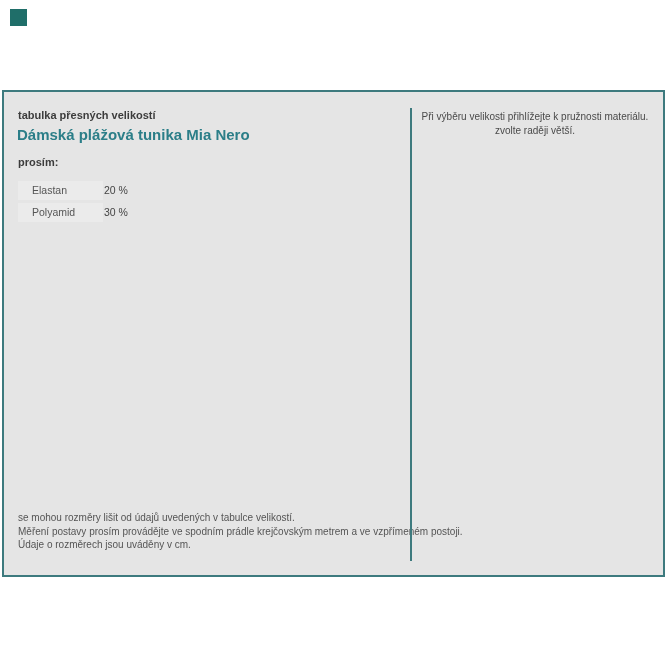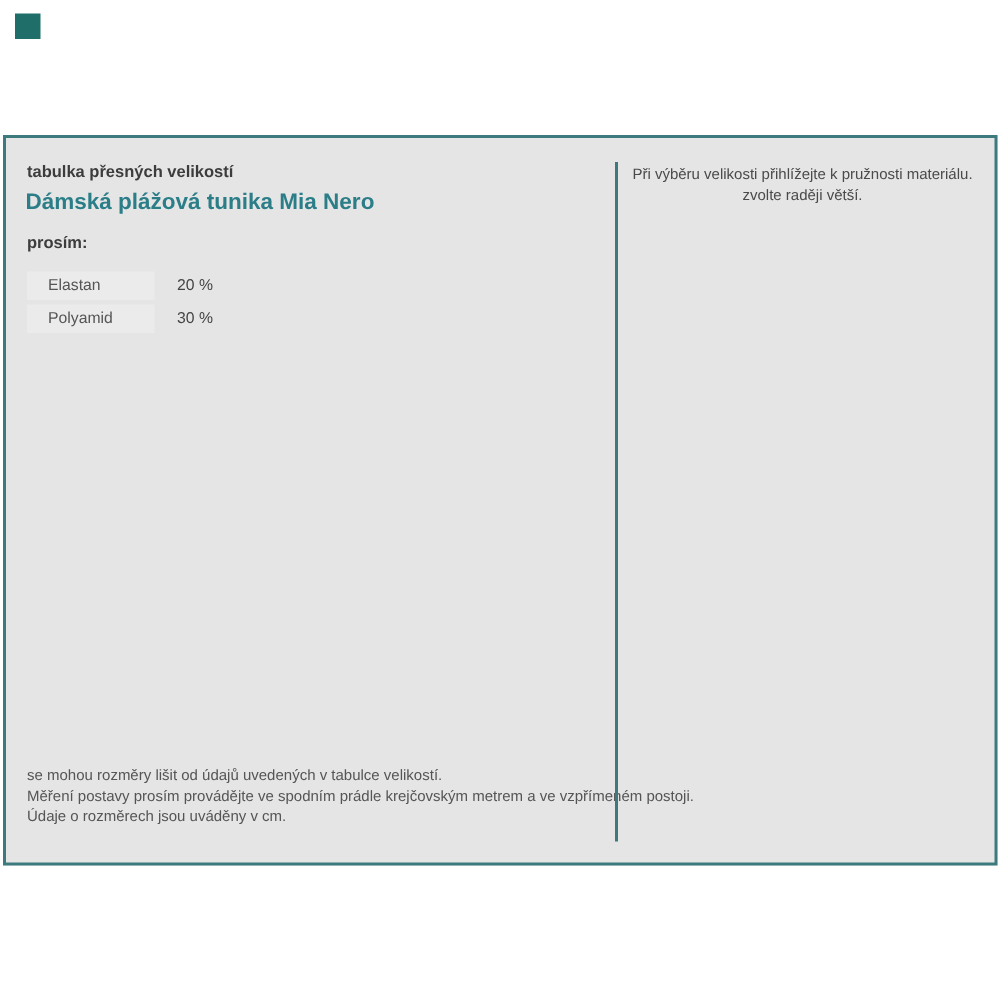--- a/index.html
+++ b/index.html
@@ -38,21 +38,21 @@
     font-size: 11px; font-weight: bold; color: #3c3c3c;
   }
   .comp-table { position: absolute; left: 14px; top: 89px; }
   .comp-row { display: flex; align-items: center; margin-bottom: 3px; height: 19px; }
   .comp-cell-label {
     width: 71px; padding-left: 14px; height: 19px; line-height: 19px;
     background: var(--row-bg, #ebebeb);
     font-size: 10.5px; color: #555555;
   }
   .comp-cell-value {
-    margin-left: 15px; line-height: 19px;
+    margin-left: 1px; line-height: 19px;
     font-size: 10.5px; color: #444444;
     white-space: nowrap;
   }
   .footer-note {
     position: absolute; left: 14px; top: 419px;
     font-size: 10px; line-height: 13.6px; color: #555555;
   }
   .footer-note div { white-space: nowrap; }
   .divider {
     position: absolute; left: 406px; top: 16px;

